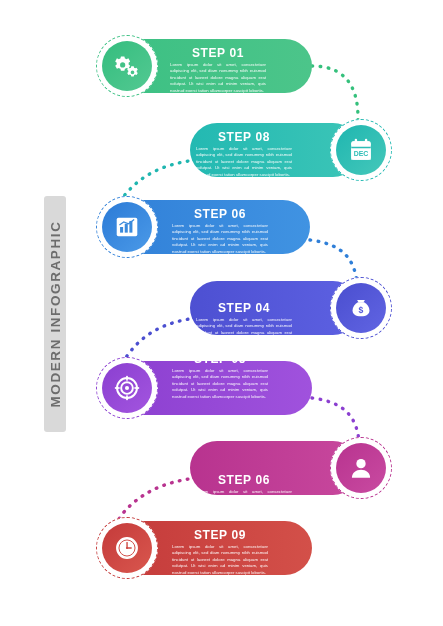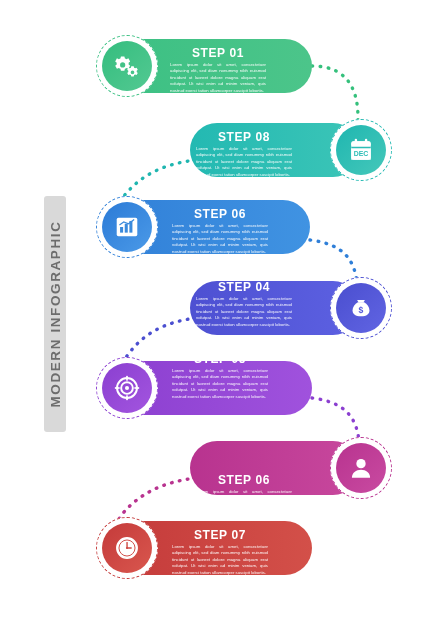--- a/index.html
+++ b/index.html
@@ -203,21 +203,21 @@
           <rect x="9.9" y="9" width="2.8" height="8.2" fill="#3a8adc"></rect>
           <rect x="14.2" y="6.4" width="2.8" height="10.8" fill="#3a8adc"></rect>
           <path d="M5 10.2 L9 7.4 L13.4 9 L18.6 5" stroke="#3a8adc" stroke-width="1.1" fill="none"></path>
         </svg>
       </div>
     </div>
   </div>
 
   <div class="step">
     <div class="pill" style="left:190px; top:281px; width:170px; background:linear-gradient(90deg,#4d50d2,#5d61e2);"></div>
-    <div class="pill-text" style="left:196px; top:280px;">
+    <div class="pill-text" style="left:196px; top:301px;">
       <div class="pill-title">STEP 04</div>
       <div class="pill-body">Lorem ipsum dolor sit amet, consectetuer adipiscing elit, sed diam nonummy nibh euismod tincidunt ut laoreet dolore magna aliquam erat volutpat. Ut wisi enim ad minim veniam, quis nostrud exerci tation ullamcorper suscipit lobortis.</div>
     </div>
     <div class="circ" style="left:330px; top:277px;">
       <div class="ring" style="border-color:#4d50d2;"></div>
       <div class="inner" style="background:linear-gradient(135deg,#4a4ecf,#6165e3);">
         <svg width="26" height="26" viewBox="0 0 24 24">
           <path d="M8.4 4.6h7.2l-1.4 2.4H9.8z" fill="#ffffff"></path>
           <path d="M9.2 6.8h5.6c3 1.6 5 4.4 5 7.4 0 3.2-2.6 5.4-7.8 5.4s-7.8-2.2-7.8-5.4c0-3 2-5.8 5-7.4z" fill="#ffffff"></path>
           <text x="12" y="17" font-family="Liberation Sans, sans-serif" font-size="8" font-weight="700" fill="#5358db" text-anchor="middle">$</text>
@@ -261,21 +261,21 @@
           <circle cx="12" cy="8" r="4.3" fill="#ffffff"></circle>
           <path d="M3.6 21c0-4.6 3.8-7.4 8.4-7.4s8.4 2.8 8.4 7.4z" fill="#ffffff"></path>
         </svg>
       </div>
     </div>
   </div>
 
   <div class="step">
     <div class="pill" style="left:110px; top:521px; width:202px; background:linear-gradient(90deg,#c43a3a,#d35049);"></div>
     <div class="pill-text" style="left:172px; top:528px;">
-      <div class="pill-title">STEP 07</div>
+      <div class="pill-title">STEP 09</div>
       <div class="pill-body">Lorem ipsum dolor sit amet, consectetuer adipiscing elit, sed diam nonummy nibh euismod tincidunt ut laoreet dolore magna aliquam erat volutpat. Ut wisi enim ad minim veniam, quis nostrud exerci tation ullamcorper suscipit lobortis.</div>
     </div>
     <div class="circ" style="left:96px; top:517px;">
       <div class="ring" style="border-color:#c43a3a;"></div>
       <div class="inner" style="background:linear-gradient(135deg,#c43a3a,#d9574e);">
         <svg width="26" height="26" viewBox="0 0 24 24">
           <circle cx="12" cy="12" r="9.4" fill="#ffffff"></circle>
           <circle cx="12" cy="12" r="9.4" fill="none" stroke="#ffffff" stroke-width="1.4"></circle>
           <circle cx="12" cy="12" r="7.4" fill="none" stroke="#cf4a44" stroke-width="0.9"></circle>
           <rect x="11.4" y="6.4" width="1.3" height="6.2" rx="0.6" fill="#cf4a44"></rect>

